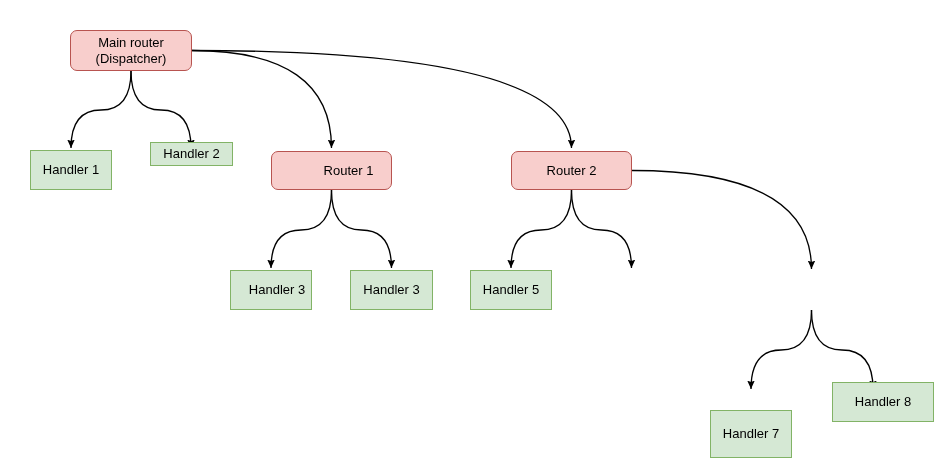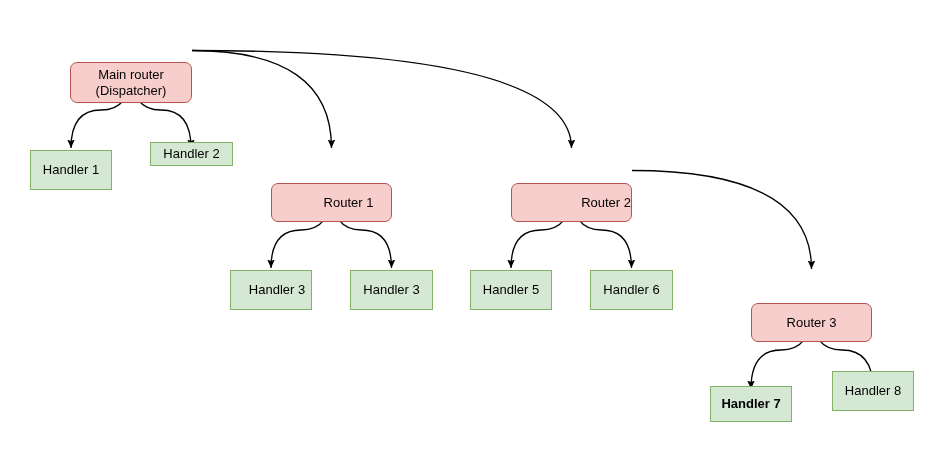--- a/index.html
+++ b/index.html
@@ -38,21 +38,20 @@
     align-items: center;
     justify-content: center;
     text-align: center;
     line-height: 16px;
     white-space: nowrap;
   }
   .node.router {
     background: var(--router-fill, #F8CECC);
     border: 1.3px solid var(--router-border, #B85450);
     border-radius: 7px;
-    margin-top: 32px;
   }
   .node.handler {
     background: var(--handler-fill, #D5E8D4);
     border: 1.3px solid var(--handler-border, #82B366);
     align-items: center;
   }
 </style>
 </head>
 <body>
 
@@ -87,45 +86,39 @@
   </div>
 
   <div class="node handler" style="left:150px; top:142px; width:83px; height:24px;">
     <span>Handler 2</span>
   </div>
 
   <div class="node router" style="left:271px; top:151px; width:121px; height:39px;padding-left:34px;">
     <span>Router 1</span>
   </div>
 
-  <div class="node router" style="left:511px; top:151px; width:121px; height:39px;align-items:flex-end;">
+  <div class="node router" style="left:511px; top:151px; width:121px; height:39px;">
     <span>Router 2</span>
   </div>
 
   <div class="node handler" style="left:230px; top:270px; width:82px; height:40px;padding-left:12px;">
     <span>Handler 3</span>
   </div>
 
   <div class="node handler" style="left:350px; top:270px; width:83px; height:40px;">
     <span>Handler 3</span>
   </div>
 
   <div class="node handler" style="left:470px; top:270px; width:82px; height:40px;">
     <span>Handler 5</span>
   </div>
 
-  <div class="node handler" style="left:590px; top:270px; width:83px; height:40px;">
-    <span>Handler 6</span>
-  </div>
 
-  <div class="node router" style="left:751px; top:271px; width:121px; height:39px;">
-    <span>Router 3</span>
-  </div>
 
-  <div class="node handler" style="left:710px; top:386px; width:82px; height:36px;font-weight:bold;">
+  <div class="node handler" style="left:710px; top:410px; width:82px; height:48px;">
     <span>Handler 7</span>
   </div>
 
-  <div class="node handler" style="left:832px; top:371px; width:82px; height:40px;">
+  <div class="node handler" style="left:832px; top:382px; width:102px; height:40px;">
     <span>Handler 8</span>
   </div>
 
 </div>
 
 </body></html>

